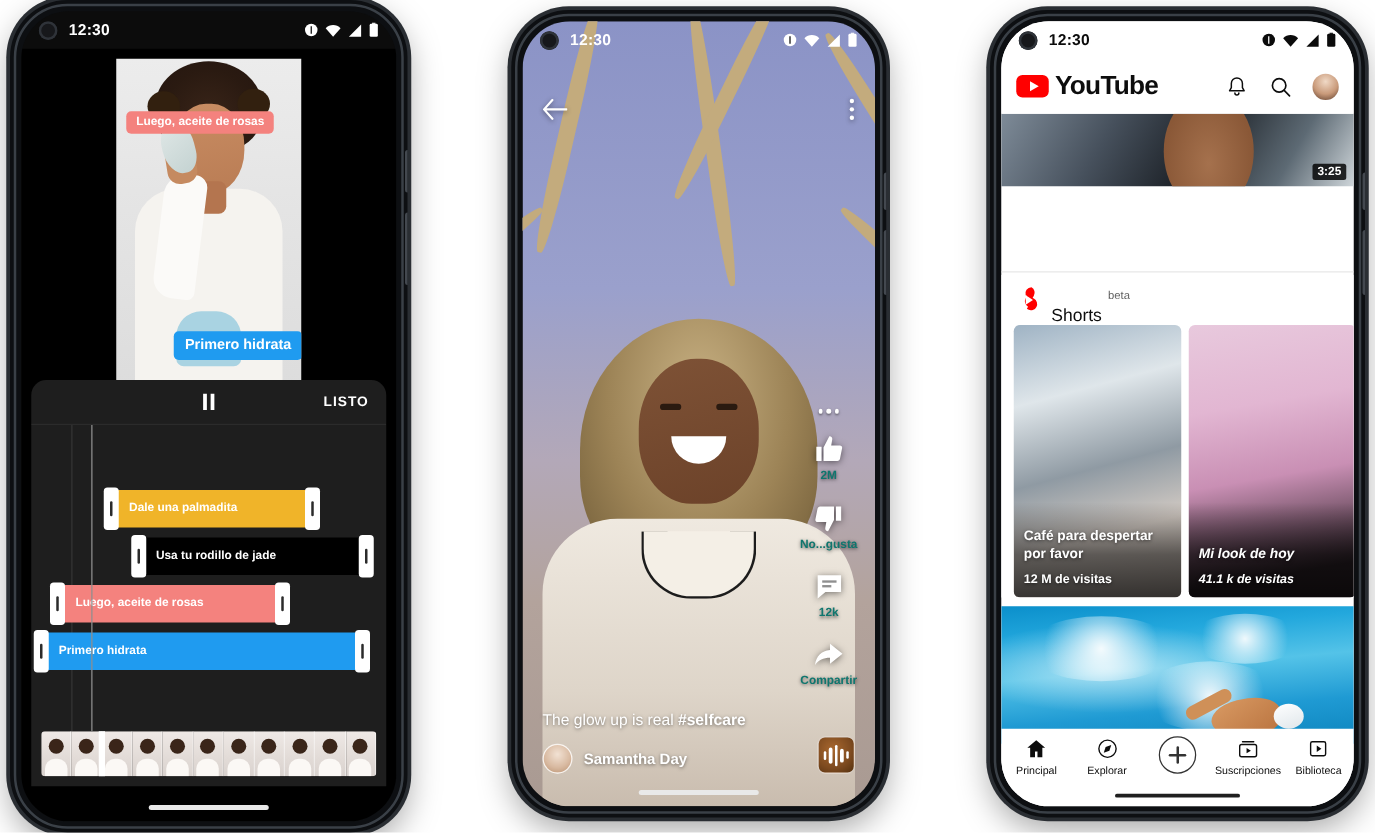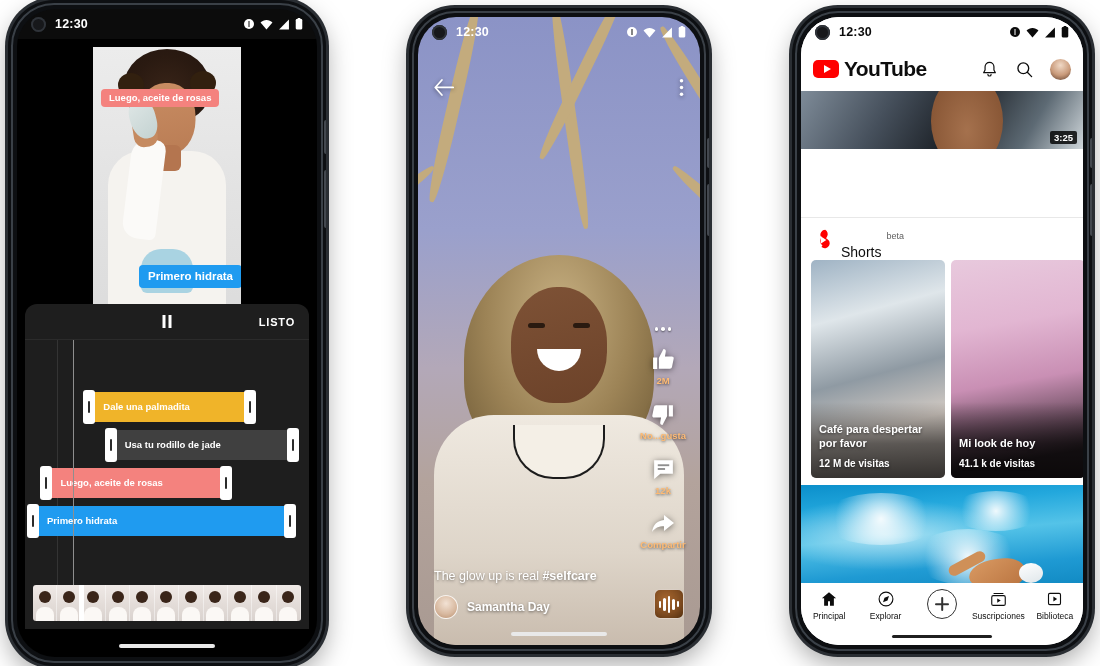--- a/index.html
+++ b/index.html
@@ -297,21 +297,21 @@
     position: absolute; top: 48px; left: 0; right: 0; height: 44px;
     display: flex; align-items: center; justify-content: space-between;
     padding: 0 16px; z-index: 20;
   }
   .p2-top svg { display: block; filter: drop-shadow(0 1px 2px rgba(0,0,0,.45)); }
   .p2-rail {
     position: absolute; right: 8px; top: 310px;
     width: 58px;
     display: flex; flex-direction: column; align-items: center;
     z-index: 20;
-    color: #fdba74;
+    color: #0f766e;
   }
   .p2-rail-item {
     display: flex; flex-direction: column; align-items: center;
     margin-bottom: 16px;
   }
   .p2-rail-item svg { filter: drop-shadow(0 1px 3px rgba(0,0,0,.5)); }
   .p2-rail-label {
     font-size: 9.5px; font-weight: 600; margin-top: 3px;
     text-shadow: 0 1px 3px rgba(0,0,0,.6);
     white-space: nowrap;
@@ -428,20 +428,21 @@
   }
   .short-card {
     position: relative; width: 134px; flex: none;
     border-radius: 5px; overflow: hidden;
   }
   .short-card.c1 {
     background: linear-gradient(165deg,#9fb3c4 0%,#dfe6ea 26%,#8f9aa3 52%,#d3cbc4 74%,#b9aea5 100%);
   }
   .short-card.c2 {
     background: linear-gradient(170deg,#e8c9dd 0%,#e2b6d2 30%,#c98fb4 55%,#2a2025 88%);
+    font-style: italic;
   }
   .sc-shade {
     position: absolute; left:0; right:0; bottom:0; height: 76px;
     background: linear-gradient(180deg, rgba(0,0,0,0) 0%, rgba(0,0,0,.55) 55%, rgba(0,0,0,.72) 100%);
   }
   .sc-title {
     position: absolute; left: 8px; right: 8px; bottom: 28px;
     color: #fff; font-size: 11px; font-weight: 600; line-height: 1.28;
     text-shadow: 0 1px 3px rgba(0,0,0,.6);
   }
@@ -560,21 +561,21 @@
           <div class="p1-gutter"></div>
           <div class="p1-playhead" style="left: 17%;"></div>
             <div style="position: relative; height: 30px; margin: 0px 8px;">
               <div class="p1-clip" style="background: rgb(240, 180, 41); margin-left: 21%; width: 60%;">
                 <span class="grip l"></span>
                 <span>Dale una palmadita</span>
                 <span class="grip r"></span>
               </div>
             </div>
             <div style="position: relative; height: 30px; margin: 0px 8px;">
-              <div class="p1-clip" style="background: #404040; margin-left: 29%; width: 68%;">
+              <div class="p1-clip" style="background: #000000; margin-left: 29%; width: 68%;">
                 <span class="grip l"></span>
                 <span>Usa tu rodillo de jade</span>
                 <span class="grip r"></span>
               </div>
             </div>
             <div style="position: relative; height: 30px; margin: 0px 8px;">
               <div class="p1-clip" style="background: rgb(244, 130, 126); margin-left: 5%; width: 67%;">
                 <span class="grip l"></span>
                 <span>Luego, aceite de rosas</span>
                 <span class="grip r"></span>

